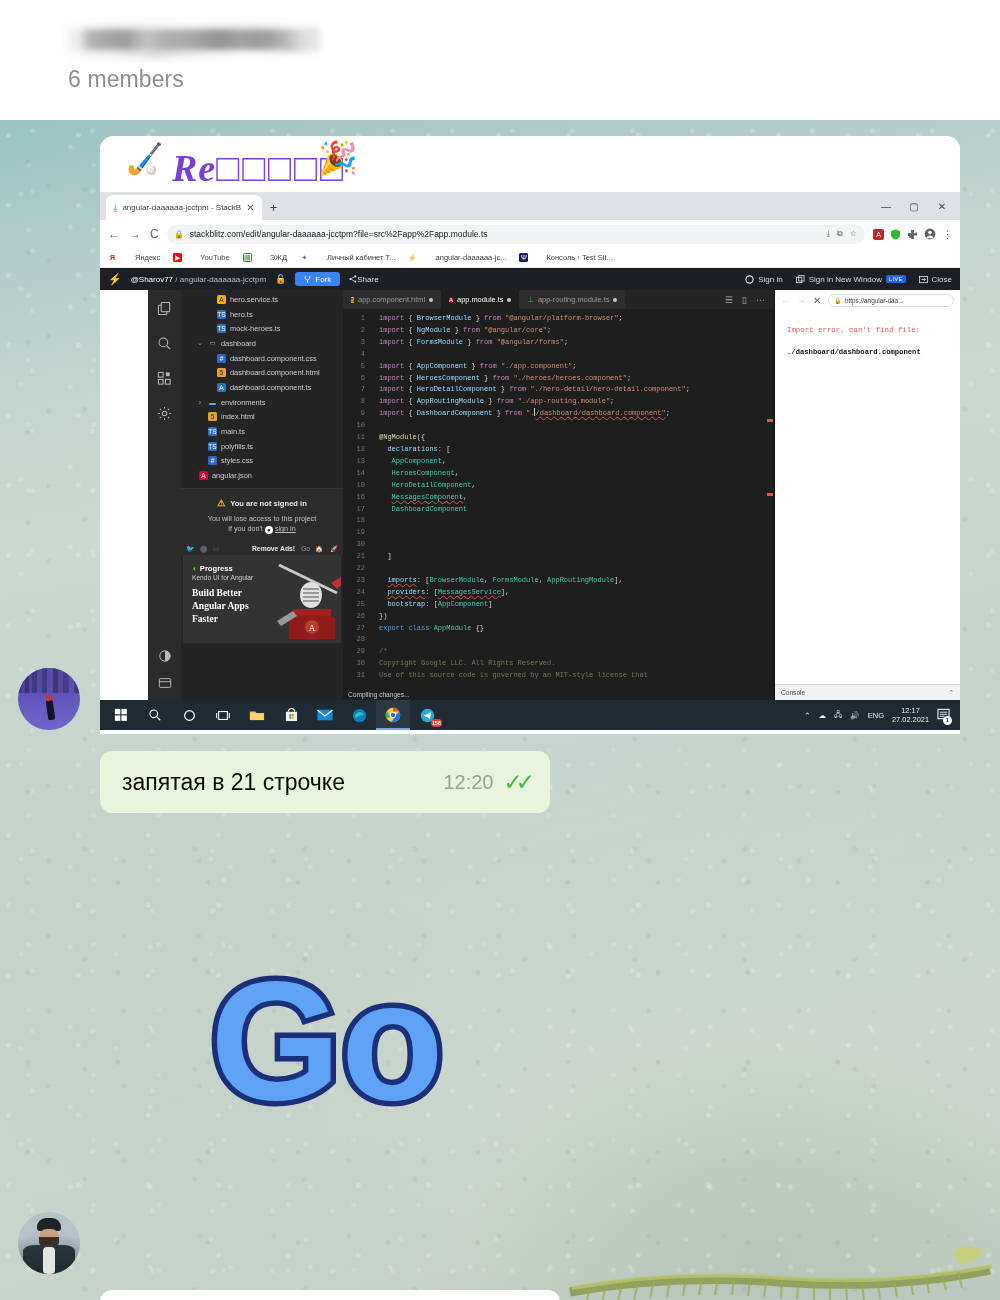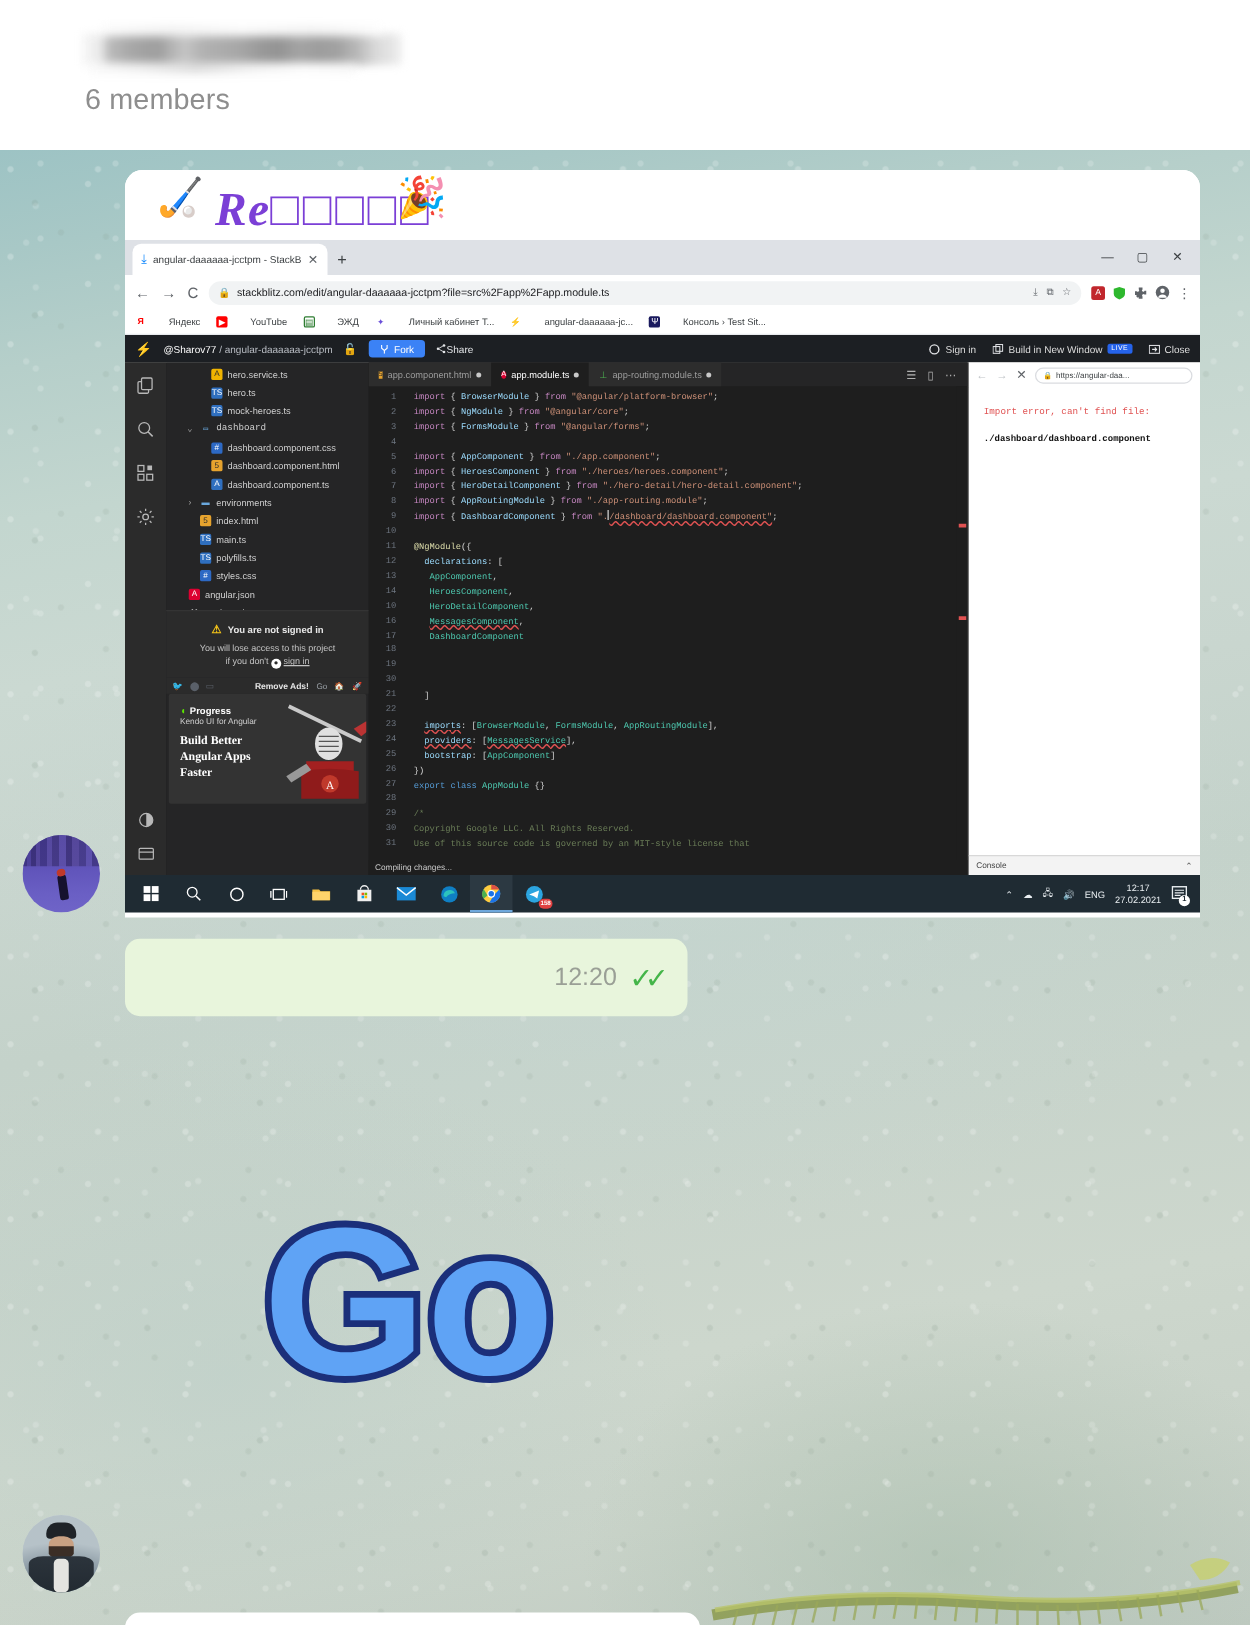--- a/index.html
+++ b/index.html
@@ -236,21 +236,21 @@
   .sb-share { display: flex; align-items: center; gap: 0; color: #e3e5e8; }
   .sb-right { margin-left: auto; display: flex; align-items: center; gap: 13px; }
   .sb-right > div { display: flex; align-items: center; gap: 4px; }
   .sb-live {
     background: #2563eb; color: #fff; font-size: 5.5px; border-radius: 2px;
     padding: 1px 3px; letter-spacing: 0.4px;
   }
 
   
   .ide {
-    height: 410px; display: flex; background: #1e1e1e; position: relative;
+    height: 410px; display: flex; background: #1e1e1e; position: relative; margin-left: 48px;
   }
   .rail {
     width: 33px; background: #2b2b2b; display: flex; flex-direction: column;
     align-items: center; padding-top: 11px; gap: 20px;
     color: #b8b8b8;
   }
   .rail .rail-bottom { margin-top: auto; display: flex; flex-direction: column; gap: 13px; padding-bottom: 10px; }
 
   .explorer {
     width: 162px; background: #252526; display: flex; flex-direction: column;
@@ -564,21 +564,21 @@
             <circle cx="5" cy="5" r="4.6" fill="#e3e5e8"></circle>
             <circle cx="5" cy="5" r="3.4" fill="#1c1f23"></circle>
           </svg>
         <span>Sign in</span>
       </div>
       <div>
         <svg width="9" height="9" viewBox="0 0 10 10">
             <rect x="0.5" y="2.5" width="6" height="6" stroke="#e3e5e8" fill="none" stroke-width="0.9"></rect>
             <rect x="3" y="0.7" width="6" height="6" stroke="#e3e5e8" fill="none" stroke-width="0.9"></rect>
           </svg>
-        <span>Build in New Window</span>
+        <span>Sign in New Window</span>
         <span class="sb-live">LIVE</span>
       </div>
       <div>
         <svg width="9" height="9" viewBox="0 0 10 10">
             <rect x="0.5" y="1.5" width="9" height="7" stroke="#e3e5e8" fill="none" stroke-width="0.9"></rect>
             <path d="M3 5h4M5.4 3.2 7 5 5.4 6.8" stroke="#e3e5e8" stroke-width="0.9" fill="none"></path>
           </svg>
         <span>Close</span>
       </div>
     </span>
@@ -629,21 +629,21 @@
           <div class="tr" style="padding-left: 24px;">
             <span class="chev"></span>
             <span class="fi fi-ts">TS</span>
             <span>hero.ts</span>
           </div>
           <div class="tr" style="padding-left: 24px;">
             <span class="chev"></span>
             <span class="fi fi-ts">TS</span>
             <span>mock-heroes.ts</span>
           </div>
-          <div class="tr" style="padding-left: 15px; font-family: Liberation Mono, monospace;">
+          <div class="tr" style="padding-left: 15px;">
             <span class="chev">⌄</span>
             <span class="fi fi-folder">▭</span>
             <span>dashboard</span>
           </div>
           <div class="tr" style="padding-left: 24px;">
             <span class="chev"></span>
             <span class="fi fi-css">#</span>
             <span>dashboard.component.css</span>
           </div>
           <div class="tr" style="padding-left: 24px;">
@@ -926,20 +926,21 @@
             <rect x="1" y="1.5" width="12" height="10" stroke="#e9eef1" fill="none" stroke-width="1.2"></rect>
             <path d="M3 4.5h8M3 6.8h8M3 9h5" stroke="#e9eef1" stroke-width="1"></path>
           </svg>
         <span class="tb-badge">1</span>
       </span>
     </div>
   </div>
 </div>
 
 <div class="bubble">
+  <span class="bubble-text">запятая в 21 строчке</span>
   <span class="bubble-time">12:20</span>
   <span class="bubble-ticks">✓✓</span>
 </div>
 
 <div class="go-sticker">
   <svg viewBox="0 0 282 175">
     <text x="141" y="137" text-anchor="middle" font-family="Liberation Sans, sans-serif" font-size="168" font-weight="700" fill="#5fa3f5" stroke="#1b2f7a" stroke-width="11" paint-order="stroke">Go</text>
   </svg>
 </div>
 

